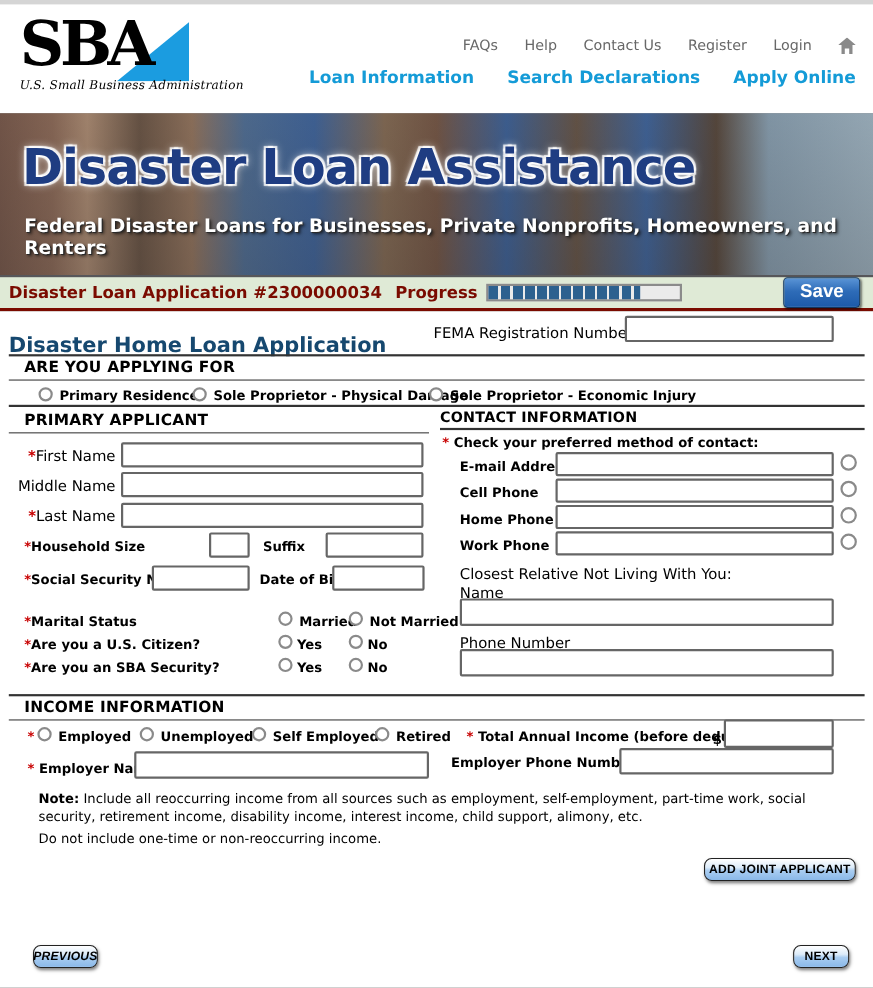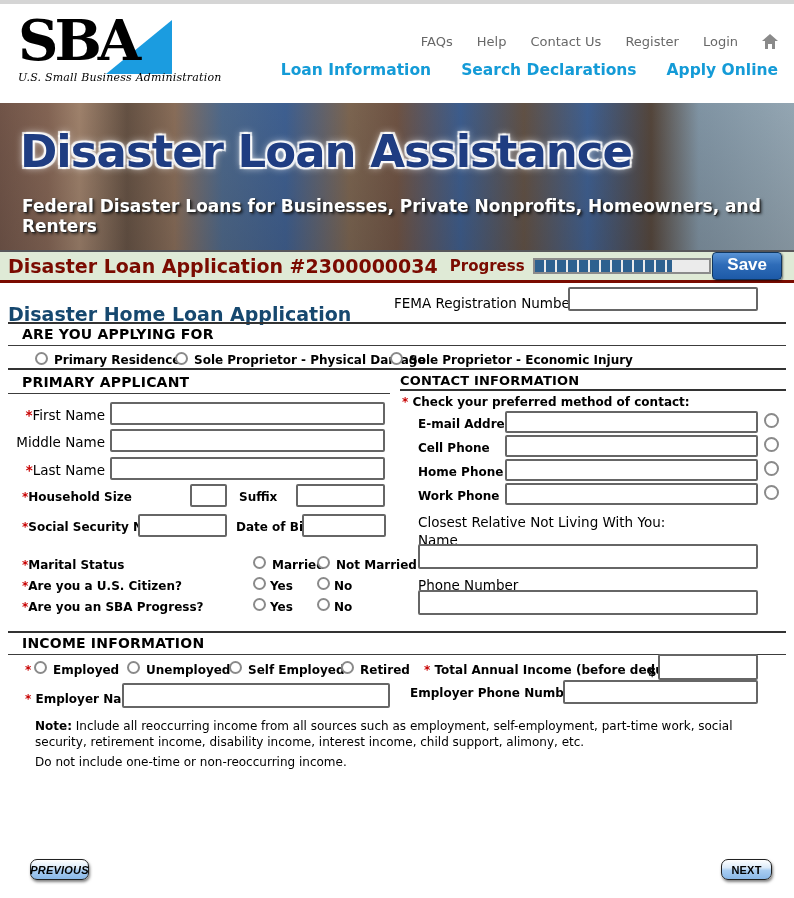--- a/index.html
+++ b/index.html
@@ -42,21 +42,21 @@
   .hero-title{position:absolute;left:20px;top:22px;font-size:45px;font-weight:bold;letter-spacing:-1px;
     color:var(--hero-title);
     text-shadow:-2px -2px 1px rgba(255,255,255,.85),2px -2px 1px rgba(255,255,255,.85),
       -2px 2px 1px rgba(255,255,255,.85),2px 2px 1px rgba(255,255,255,.85),0 0 9px rgba(255,255,255,.9);}
   .hero-sub{position:absolute;left:22px;top:93px;font-size:17px;font-weight:bold;color:#fff;
     text-shadow:1px 1px 0 #2a2a2a,2px 2px 3px rgba(0,0,0,.7);}
 
   
   .appbar{height:33px;background:#dfead6;border-top:2px solid #57575a;border-bottom:3px solid var(--dark-red);
     display:flex;align-items:center;}
-  .appbar-title{margin-left:8px;color:var(--dark-red);font-weight:bold;font-size:19px;}
+  .appbar-title{margin-left:8px;color:var(--dark-red);font-weight:bold;font-size:15px;}
   .appbar-prog-lbl{margin-left:12px;color:var(--dark-red);font-weight:bold;font-size:15px;}
   .prog-track{margin-left:8px;width:178px;height:16px;border:2px solid #8b8b8b;background:#ebebeb;}
   .prog-fill{height:100%;width:0;
     background:repeating-linear-gradient(90deg,var(--progress-fill) 0px,var(--progress-fill) 9px,#ebebeb 9px,#ebebeb 11px);}
   .save-btn{margin-left:auto;margin-right:12px;padding:2px 14px 4px;font-size:17px;font-weight:bold;color:#fff;
     background:linear-gradient(180deg,#5a94d6 0%,#2e6cb8 45%,#1d5aa8 100%);
     border:1px solid #10365f;border-radius:4px;box-shadow:1px 1px 2px rgba(0,0,0,.5);cursor:pointer;}
 
   
   .form{position:relative;height:615px;background:#fff;font-size:13px;}
@@ -169,21 +169,21 @@
     <div class="abs lbl-s" style="left:272px;top:275px;">Married</div>
     <span class="radio" style="left:317px;top:273px;"></span>
     <div class="abs lbl-s" style="left:336px;top:275px;">Not Married</div>
 
     <div class="abs lbl-s" style="left:22px;top:296px;"><span class="ast">*</span><span>Are you a U.S. Citizen?</span></div>
     <span class="radio" style="left:253px;top:294px;"></span>
     <div class="abs lbl-s" style="left:270px;top:296px;">Yes</div>
     <span class="radio" style="left:317px;top:294px;"></span>
     <div class="abs lbl-s" style="left:334px;top:296px;">No</div>
 
-    <div class="abs lbl-s" style="left:22px;top:317px;"><span class="ast">*</span><span>Are you an SBA Progress?</span></div>
+    <div class="abs lbl-s" style="left:22px;top:317px;"><span class="ast">*</span><span>Are you an SBA Security?</span></div>
     <span class="radio" style="left:253px;top:315px;"></span>
     <div class="abs lbl-s" style="left:270px;top:317px;">Yes</div>
     <span class="radio" style="left:317px;top:315px;"></span>
     <div class="abs lbl-s" style="left:334px;top:317px;">No</div>
 
     <div class="abs lbl-s" style="left:402px;top:112px;"><span class="ast">*</span> <span>Check your preferred method of contact:</span></div>
 
     <div class="abs lbl-s" style="left:418px;top:134px;">E-mail Address</div>
     <input class="inp" style="left: 505px; top: 128px; width: 253px; height: 22px;">
     <span class="radio radio-lg" style="left:764px;top:130px;"></span>
@@ -225,17 +225,18 @@
     <input class="inp" style="left: 658px; top: 371px; width: 100px; height: 26px;">
 
     <div class="abs lbl-b" style="left:25px;top:409px;"><span class="ast">*</span> <span>Employer Name</span></div>
     <input class="inp" style="left: 122px; top: 400px; width: 268px; height: 25px;">
     <div class="abs lbl-b" style="left:410px;top:403px;">Employer Phone Number</div>
     <input class="inp" style="left: 563px; top: 397px; width: 195px; height: 24px;">
 
     <div class="abs note" style="left:35px;top:472px;width:723px;">Do not include one-time or non-reoccurring income.</div>
     <div class="abs note" style="left:35px;top:436px;width:723px;"><b>Note:</b> <span>Include all reoccurring income from all sources such as employment, self-employment, part-time work, social security, retirement income, disability income, interest income, child support, alimony, etc.</span></div>
 
+    <button class="pill-btn" style="right:16px;top:497px;width:138px;height:21px;">ADD JOINT APPLICANT</button>
     <button class="pill-btn" style="left:30px;top:576px;width:59px;height:21px;font-style:italic;">PREVIOUS</button>
     <button class="pill-btn" style="right:22px;top:576px;width:51px;height:21px;">NEXT</button>
 
   </div>
 </div>
 
 </body></html>

